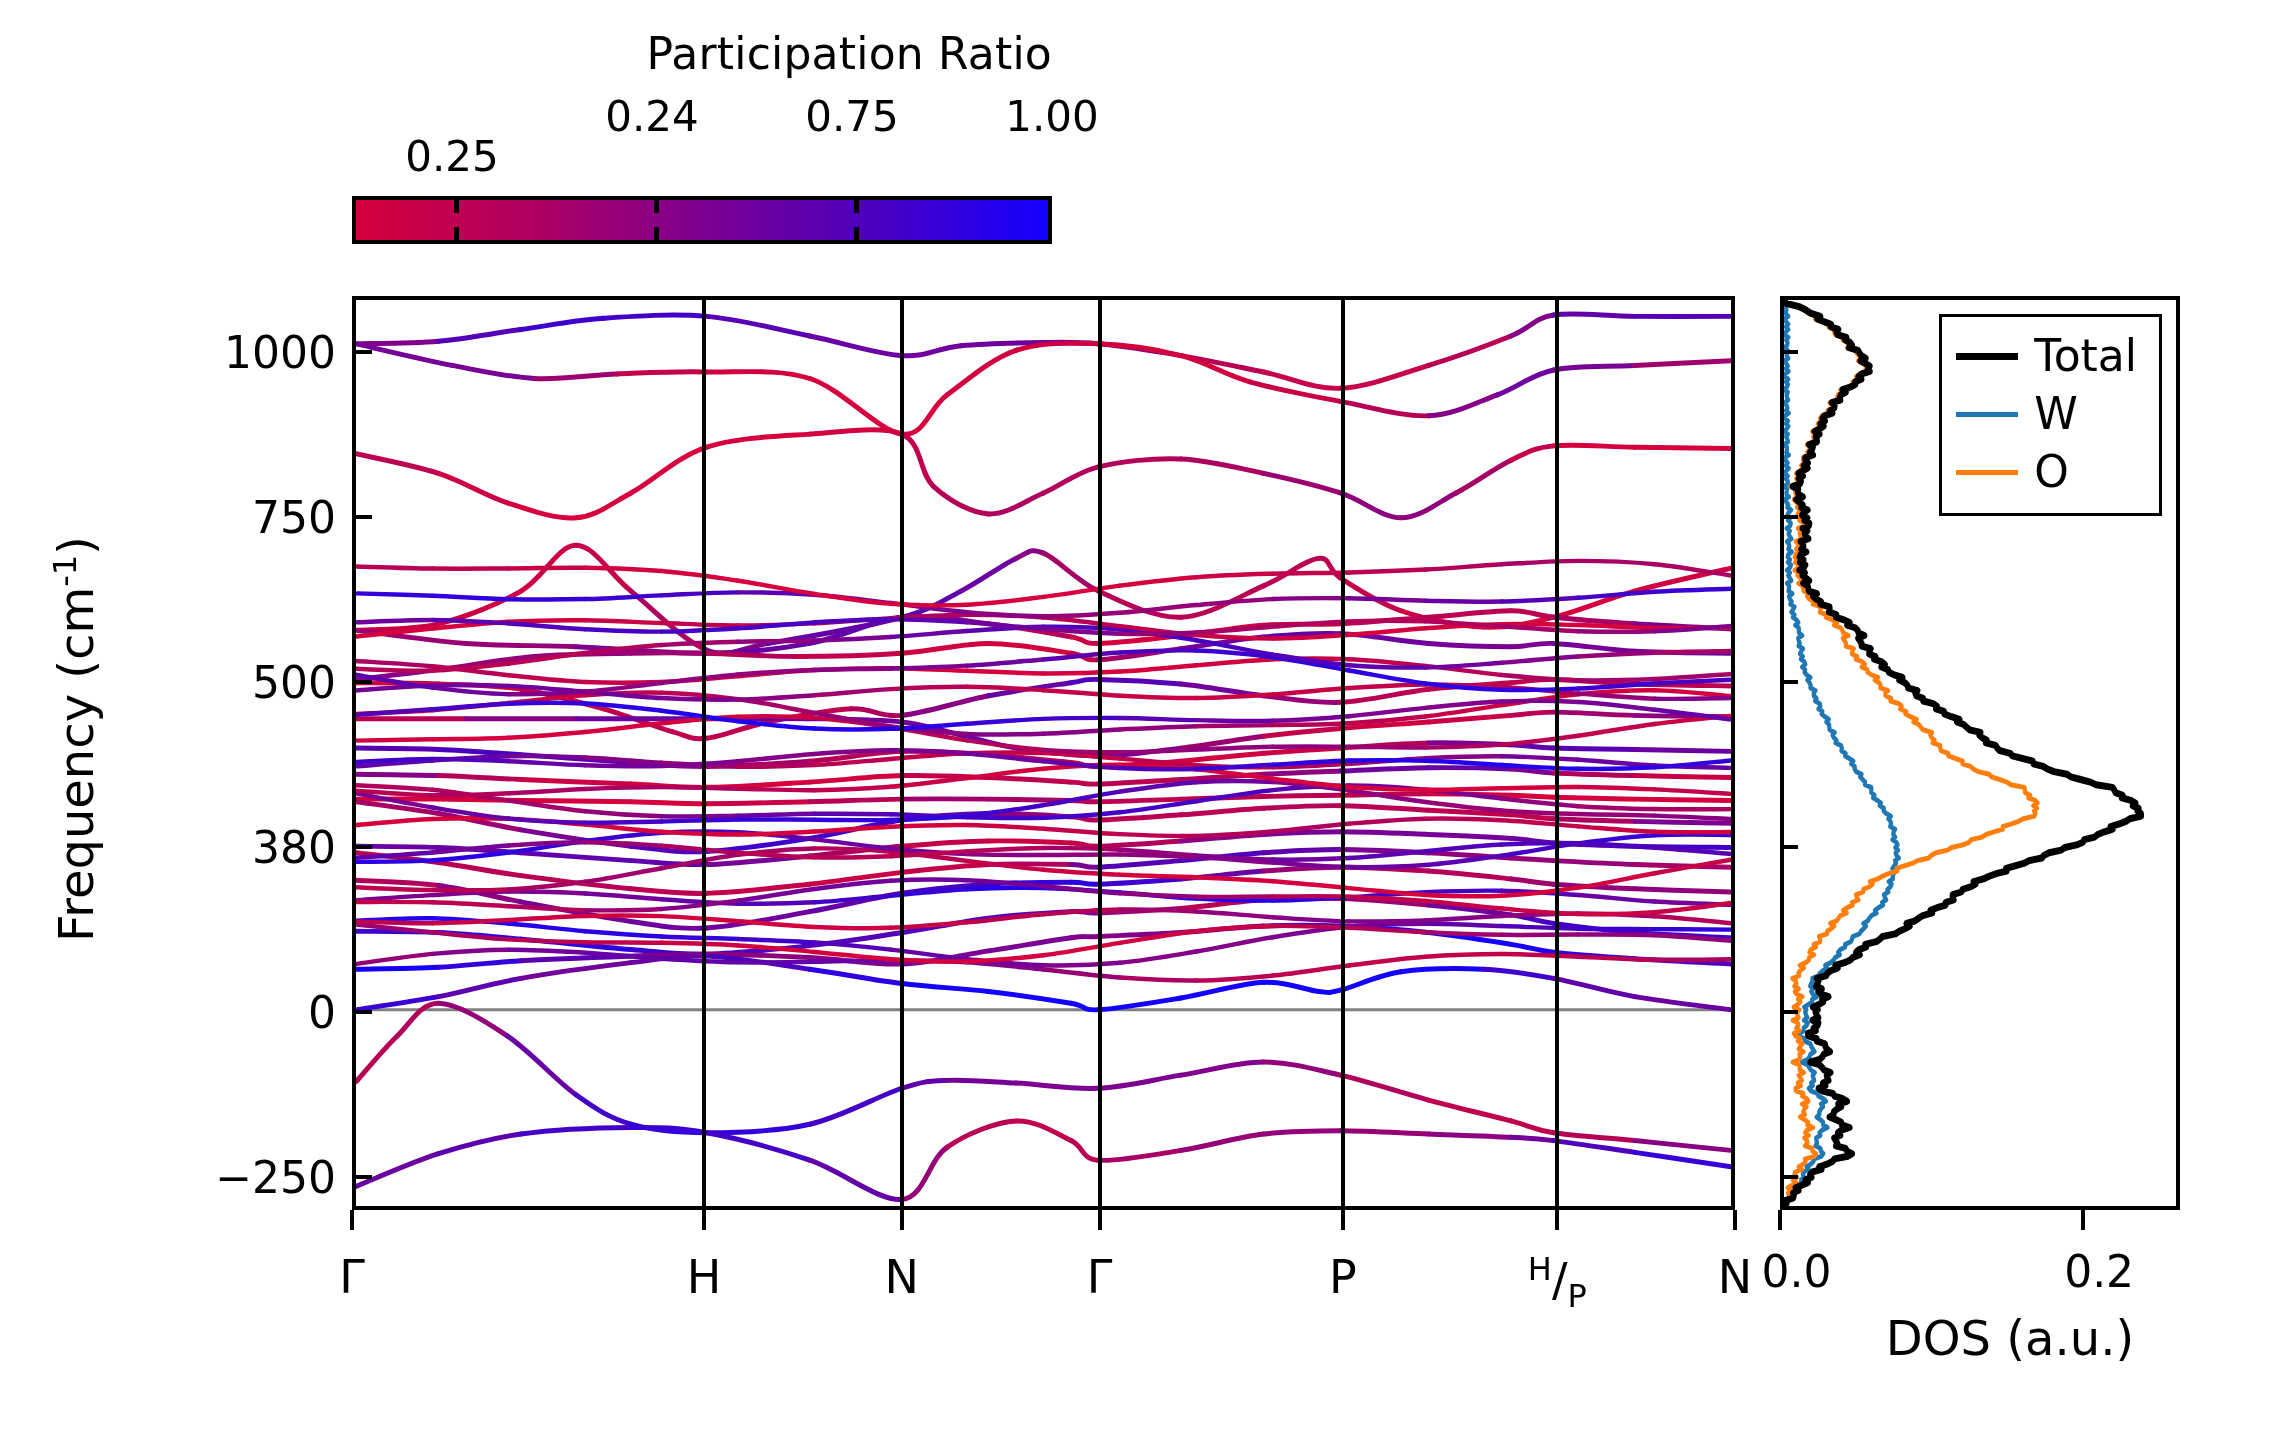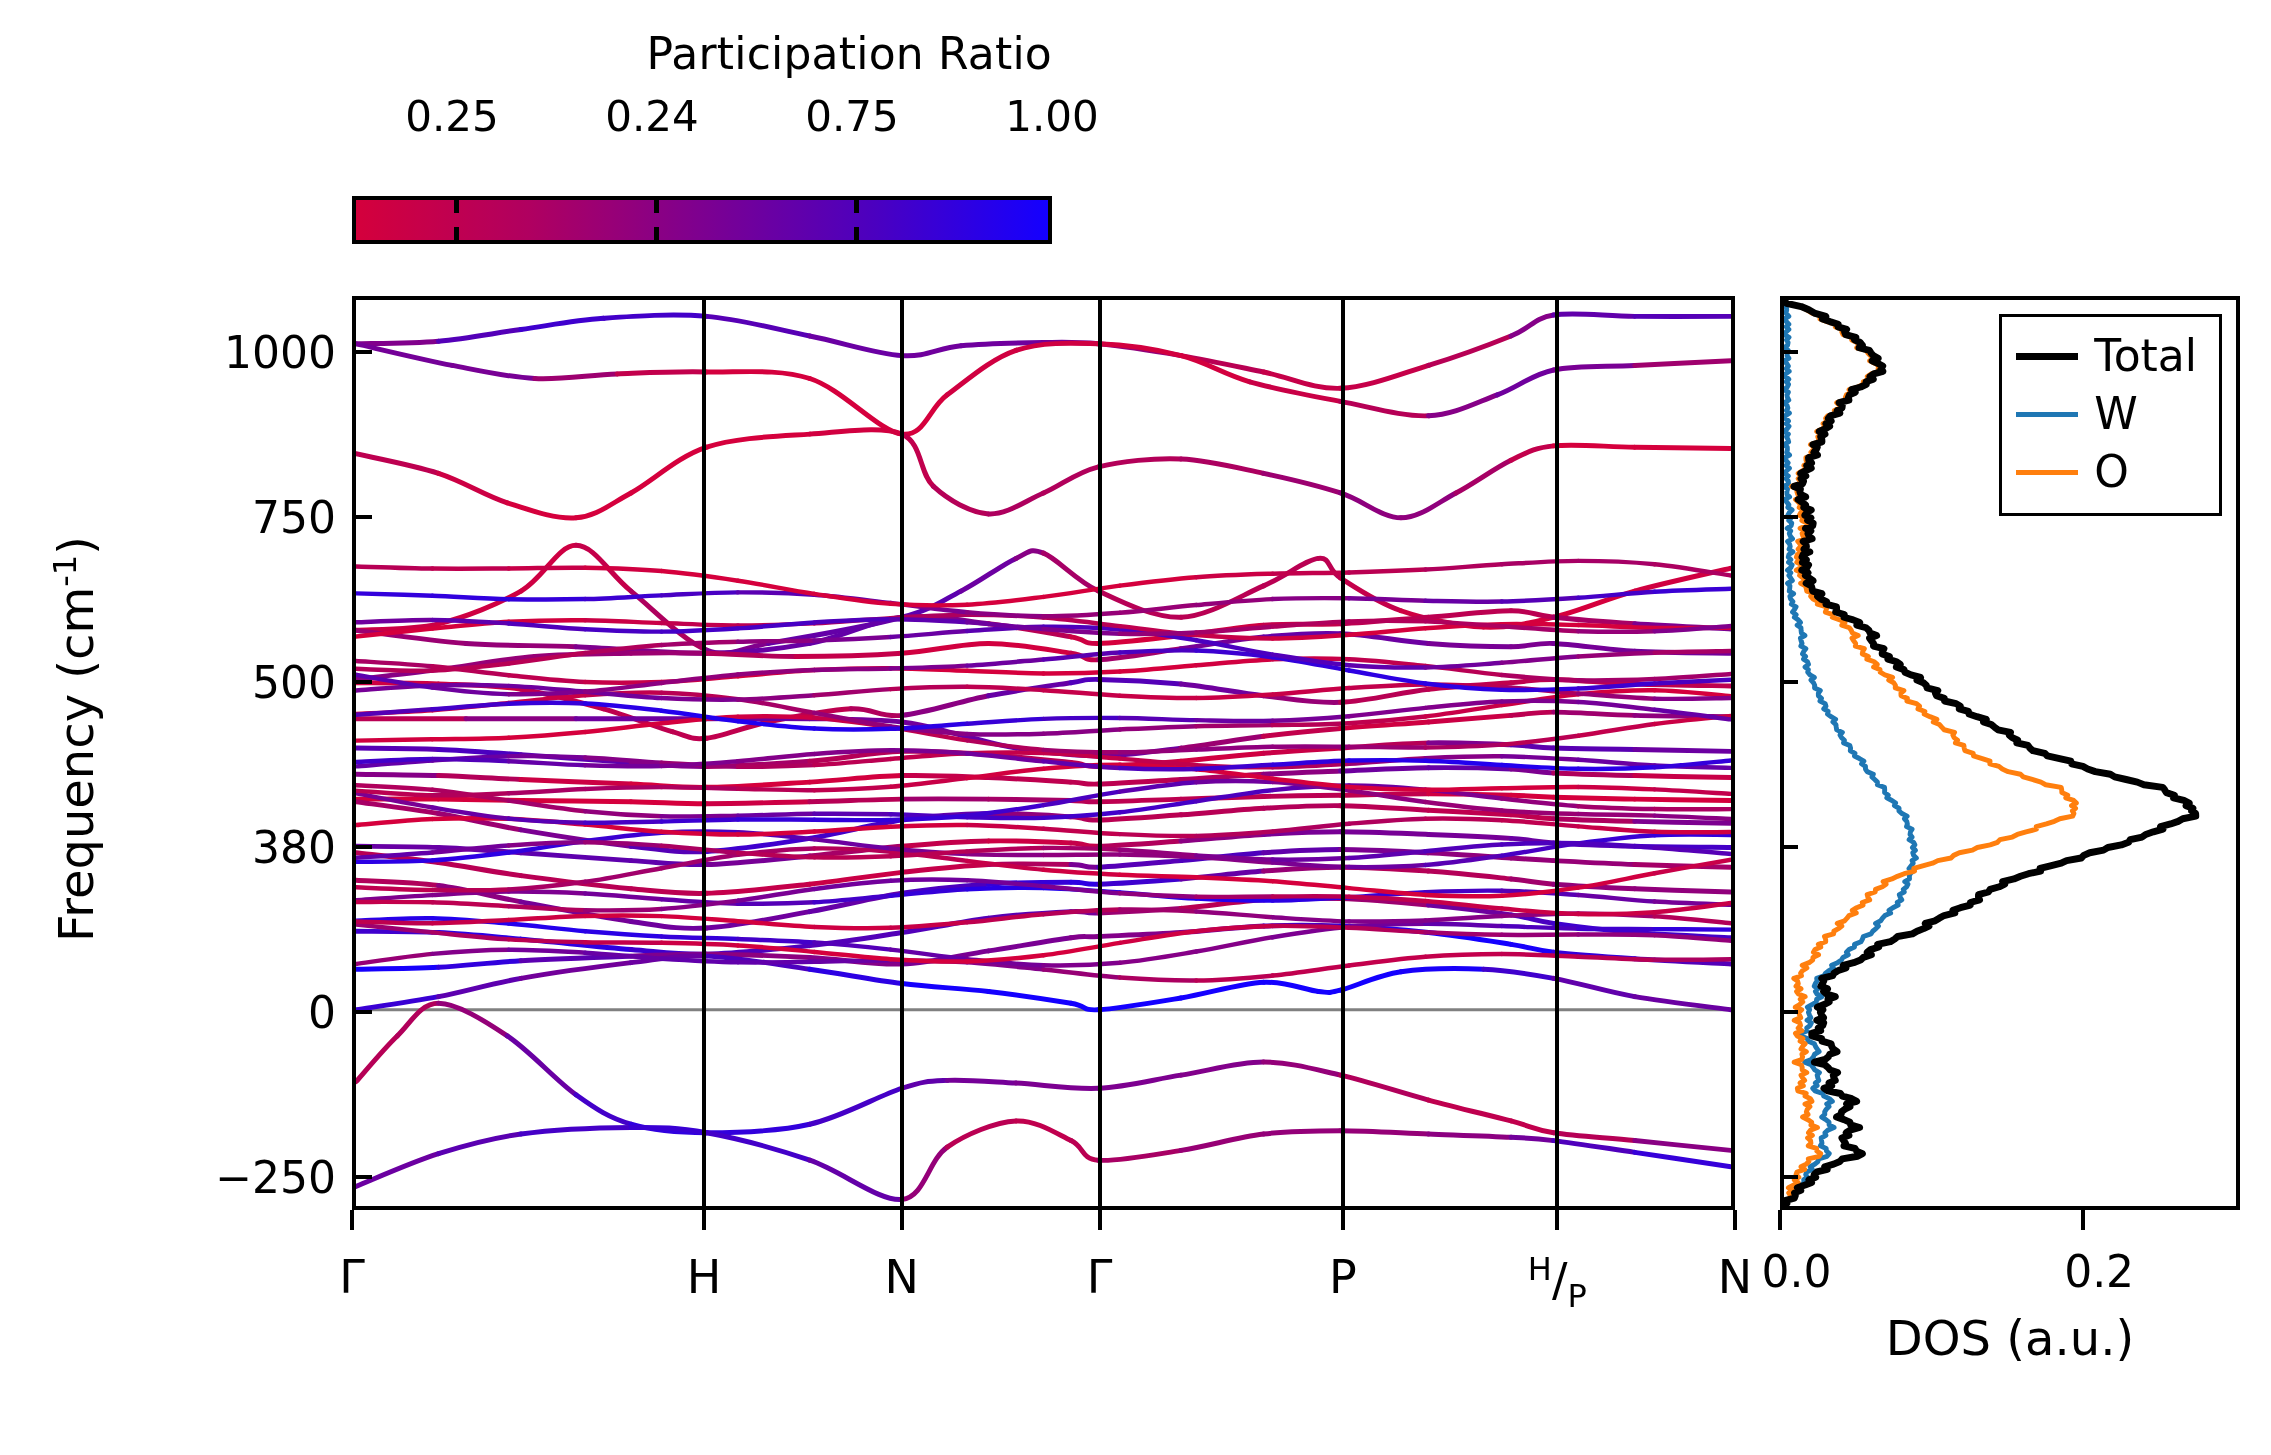--- a/index.html
+++ b/index.html
@@ -27,42 +27,42 @@
   
   #band-panel{position:absolute;left:352px;top:296px;width:1383px;height:914px;
               border:4px solid #000;box-sizing:border-box;background:#fff;}
   #band-svg{position:absolute;left:0;top:0;width:100%;height:100%;}
   .xtick-label{position:absolute;font-size:46px;transform:translateX(-50%);
                white-space:nowrap;}
   .xtick-label .num{font-size:32px;vertical-align:super;}
   .xtick-label .den{font-size:32px;vertical-align:sub;}
 
   
-  #dos-panel{position:absolute;left:1780px;top:296px;width:460px;height:914px;
+  #dos-panel{position:absolute;left:1780px;top:296px;width:400px;height:914px;
              border:4px solid #000;box-sizing:border-box;background:#fff;}
   #dos-svg{position:absolute;left:0;top:0;width:100%;height:100%;}
   #dos-xlabel{position:absolute;left:1780px;top:1310px;width:460px;text-align:center;
               font-size:48px;}
   .dos-xtick-label{position:absolute;font-size:44px;transform:translateX(-50%);white-space:nowrap;padding-left:33px;}
 
   
   #dos-legend{position:absolute;right:14px;top:14px;border:3px solid #000;
               background:#fff;padding:10px 22px 12px 14px;}
   .legend-row{display:flex;align-items:center;height:58px;}
   .legend-swatch{width:62px;height:0;border-top-style:solid;margin-right:16px;}
   .legend-text{font-size:44px;line-height:1;}
 </style>
 </head>
 <body>
 
 <div class="fig">
 
   <div id="cbar-title">Participation Ratio</div>
   <div id="cbar-ticklabels">
-      <span style="left: 100px;">0.25</span>
+      <span style="left: 100px; margin-top: 40px;">0.25</span>
       <span style="left: 300px;">0.24</span>
       <span style="left: 500px;">0.75</span>
       <span style="left: 700px;">1.00</span>
     </div>
   <div id="cbar-box">
     <div id="cbar-grad" style="background: linear-gradient(to right, rgb(212, 0, 60), rgb(176, 0, 96), rgb(125, 0, 144), rgb(75, 0, 192), rgb(20, 0, 255));"></div>
   <div class="cbar-tick top" style="left: 97.5px;"></div>
       <div class="cbar-tick bot" style="left: 97.5px;"></div>
       <div class="cbar-tick top" style="left: 297.5px;"></div>
       <div class="cbar-tick bot" style="left: 297.5px;"></div>

